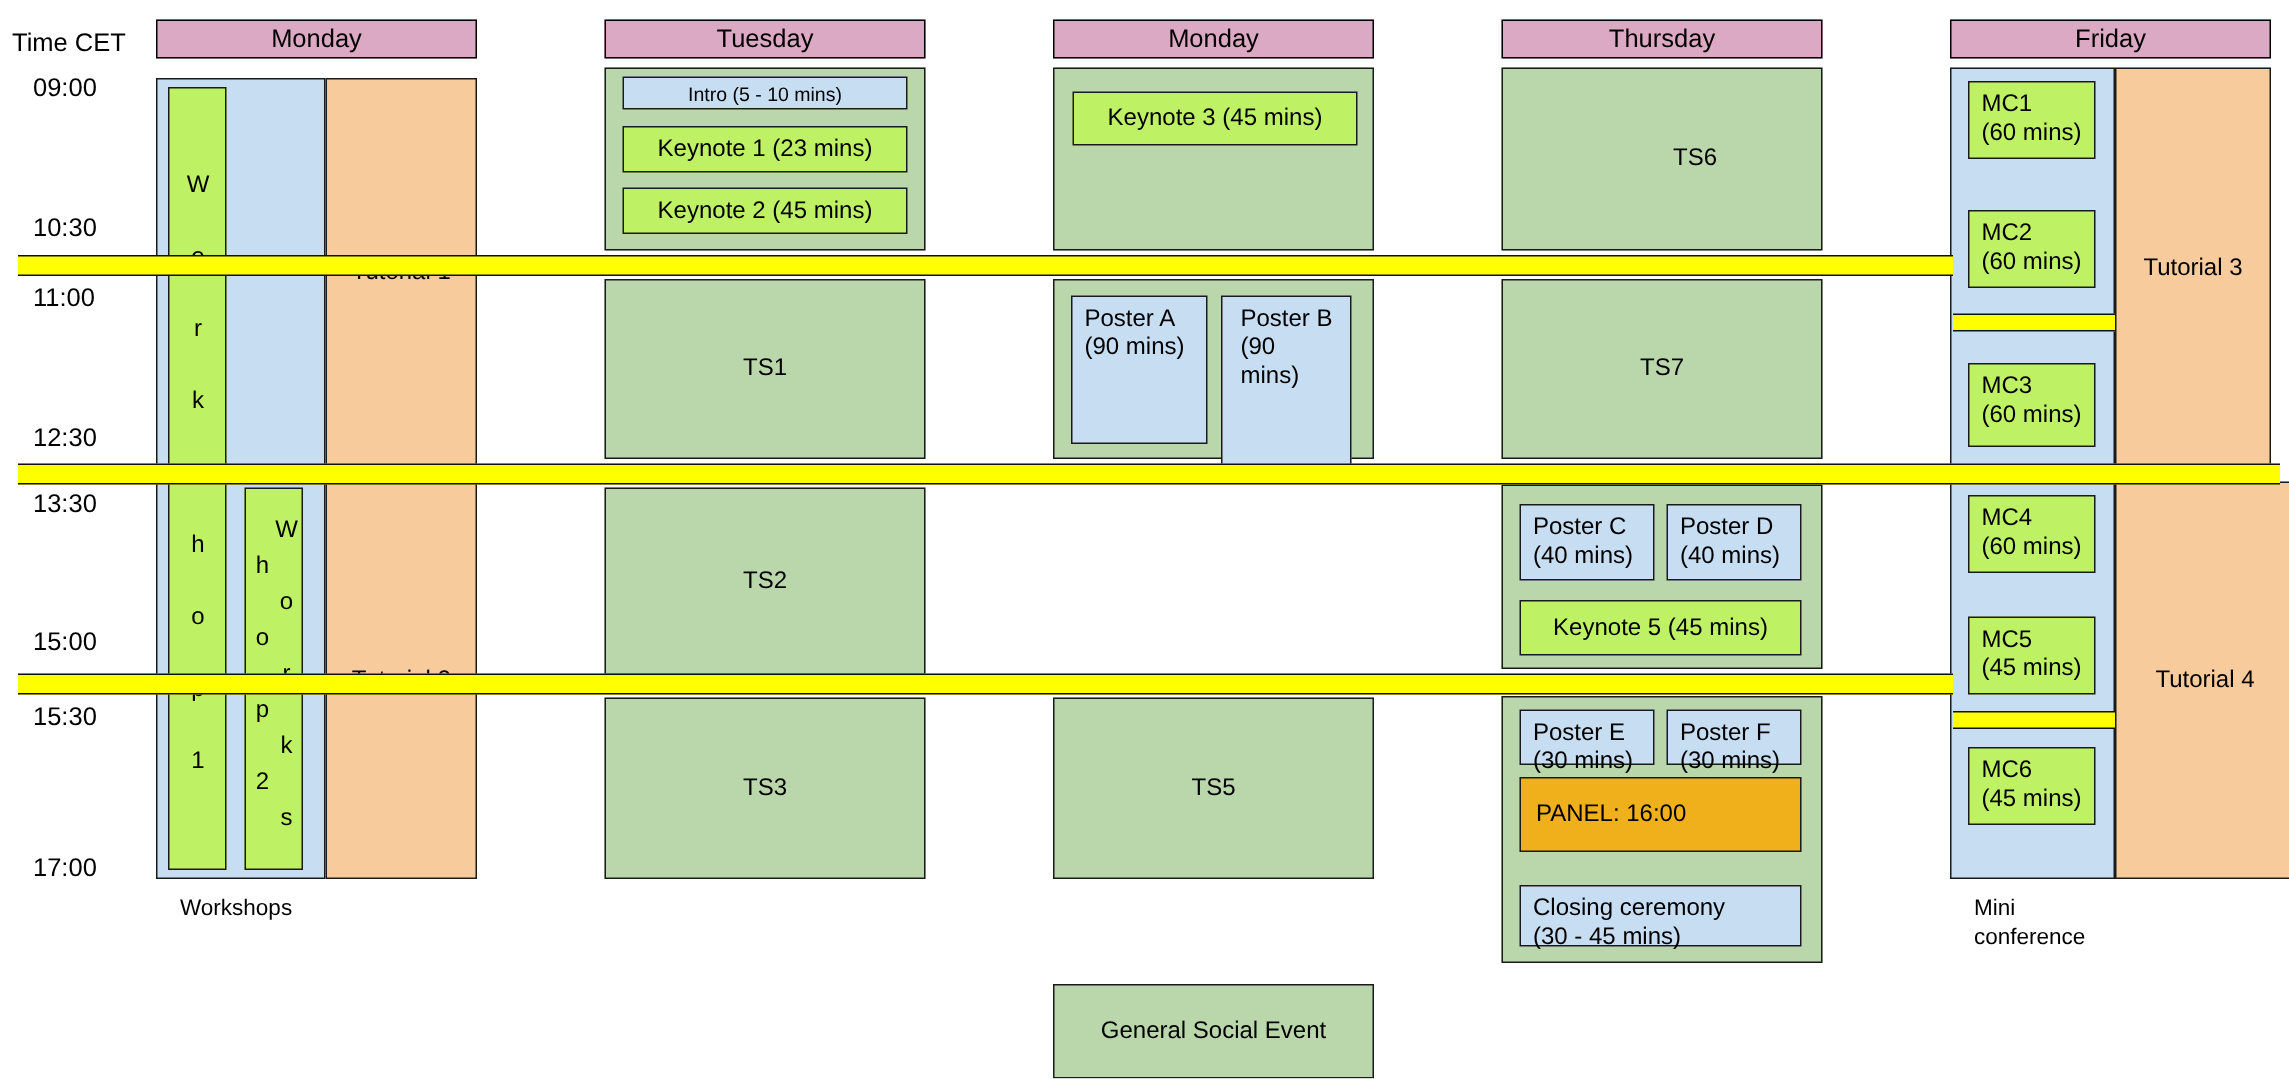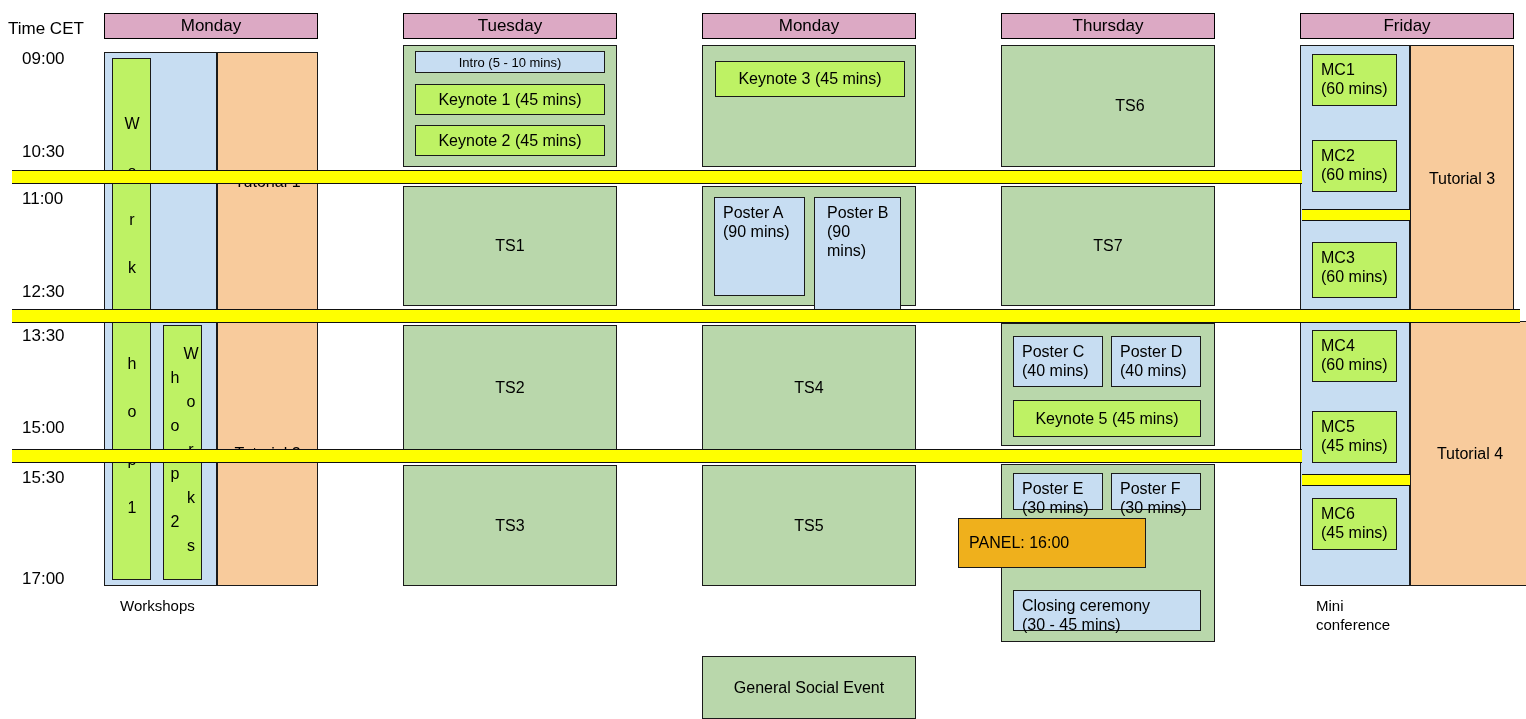--- a/index.html
+++ b/index.html
@@ -117,55 +117,54 @@
 
   <div class="abs blk blk-gray vert" style="left:163px; top:325px; width:39px; height:255px;">W o r k s h o p 2</div>
 
   <div class="abs blk blk-orange" style="left:217px; top:52px; width:101px; height:260px;">Tutorial 1</div>
 
   <div class="abs blk blk-orange" style="left:217px; top:321px; width:101px; height:265px;">Tutorial 2</div>
   <div class="abs foot-label" style="left:120px; top:596px;">Workshops</div>
 
   <div class="abs blk blk-green" style="left:403px; top:45px; width:214px; height:122px;"></div>
   <div class="abs blk blk-blue small" style="left:415px; top:51px; width:190px; height:22px;">Intro (5 - 10 mins)</div>
-  <div class="abs blk blk-gray" style="left:415px; top:84px; width:190px; height:31px;">Keynote 1 (45 mins)</div>
+  <div class="abs blk blk-gray" style="left:415px; top:84px; width:190px; height:31px;">Keynote 1 (23 mins)</div>
   <div class="abs blk blk-gray" style="left:415px; top:125px; width:190px; height:31px;">Keynote 2 (45 mins)</div>
 
   <div class="abs blk blk-green" style="left:403px; top:186px; width:214px; height:120px;">TS1</div>
   <div class="abs blk blk-green" style="left:403px; top:325px; width:214px; height:125px;">TS2</div>
   <div class="abs blk blk-green" style="left:403px; top:465px; width:214px; height:121px;">TS3</div>
 
   <div class="abs blk blk-green" style="left:702px; top:45px; width:214px; height:122px;"></div>
   <div class="abs blk blk-gray" style="left:715px; top:61px; width:190px; height:36px;">Keynote 3 (45 mins)</div>
 
   <div class="abs blk blk-green" style="left:702px; top:186px; width:214px; height:120px;"></div>
   <div class="abs blk blk-blue blk-left" style="left:714px; top:197px; width:91px; height:99px;">Poster A
 (90 mins)</div>
   <div class="abs blk blk-blue blk-left" style="left:814px; top:197px; width:87px; height:120px;padding-left:12px;">Poster B
 (90 mins)</div>
 
-  <div class="abs blk blk-green" style="left:702px; top:325px; width:214px; height:125px;">TS4</div>
   <div class="abs blk blk-green" style="left:702px; top:465px; width:214px; height:121px;">TS5</div>
 
   <div class="abs blk blk-green" style="left:1001px; top:45px; width:214px; height:122px;padding-left:44px;">TS6</div>
   <div class="abs blk blk-green" style="left:1001px; top:186px; width:214px; height:120px;">TS7</div>
 
   <div class="abs blk blk-green" style="left:1001px; top:323px; width:214px; height:123px;"></div>
   <div class="abs blk blk-blue blk-left" style="left:1013px; top:336px; width:90px; height:51px;">Poster  C
 (40 mins)</div>
   <div class="abs blk blk-blue blk-left" style="left:1111px; top:336px; width:90px; height:51px;">Poster D
 (40 mins)</div>
   <div class="abs blk blk-gray" style="left:1013px; top:400px; width:188px; height:37px;">Keynote 5 (45 mins)</div>
 
   <div class="abs blk blk-green" style="left:1001px; top:464px; width:214px; height:178px;"></div>
   <div class="abs blk blk-blue blk-left" style="left:1013px; top:473px; width:90px; height:37px;">Poster E
 (30 mins)</div>
   <div class="abs blk blk-blue blk-left" style="left:1111px; top:473px; width:90px; height:37px;">Poster F
 (30 mins)</div>
-  <div class="abs blk blk-amber blk-leftmid" style="left:958px; top:518px; width:188px; height:50px;">PANEL:  16:00</div>
+  <div class="abs blk blk-amber blk-leftmid" style="left:1013px; top:518px; width:188px; height:50px;">PANEL:  16:00</div>
   <div class="abs blk blk-blue blk-left" style="left:1013px; top:590px; width:188px; height:41px;">Closing ceremony
 (30 - 45 mins)</div>
 
   <div class="abs blk blk-blue" style="left:1300px; top:45px; width:110px; height:541px;"></div>
   <div class="abs blk blk-gray blk-left" style="left:1312px; top:54px; width:85px; height:52px;">MC1
 (60 mins)</div>
   <div class="abs blk blk-gray blk-left" style="left:1312px; top:140px; width:85px; height:52px;">MC2
 (60 mins)</div>
   <div class="abs blk blk-gray blk-left" style="left:1312px; top:242px; width:85px; height:56px;">MC3
 (60 mins)</div>

